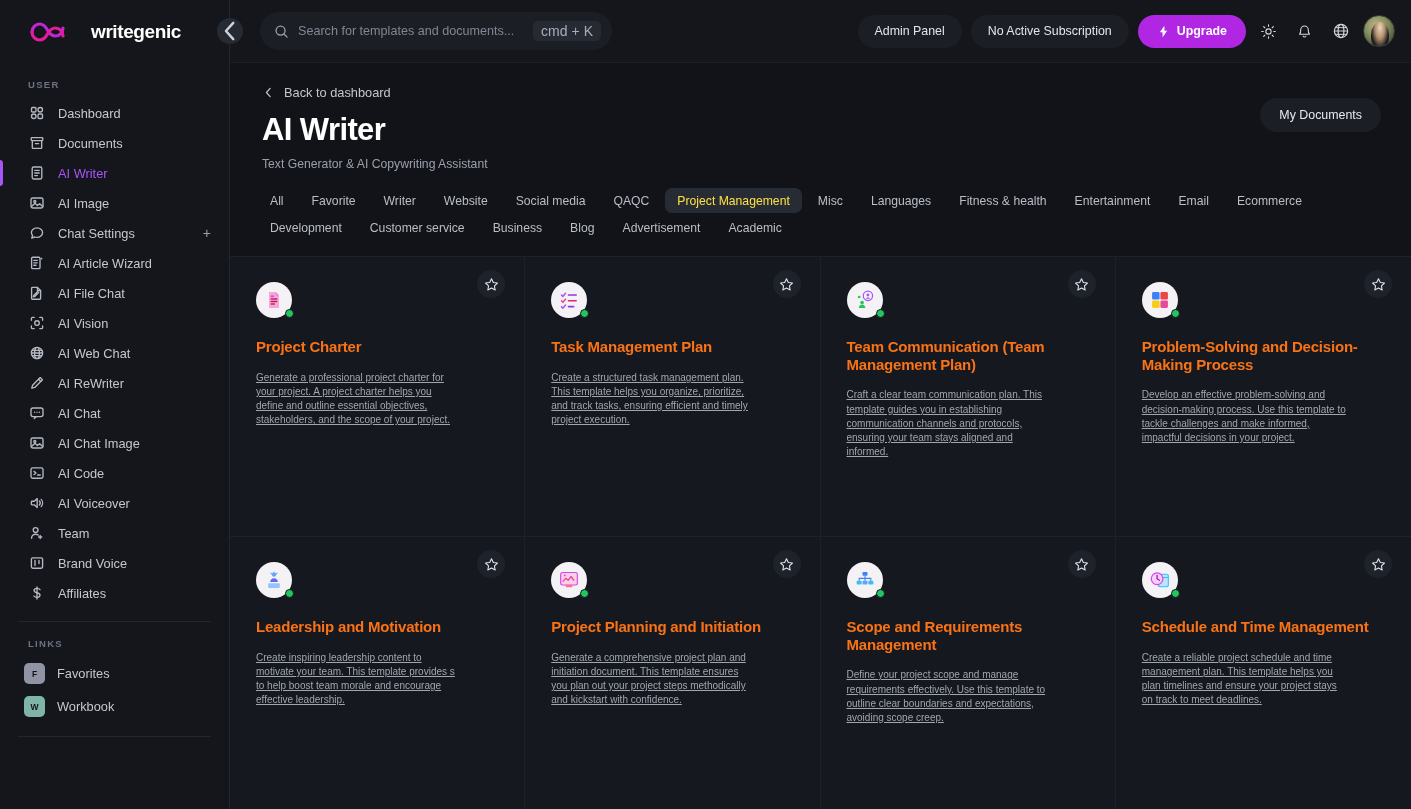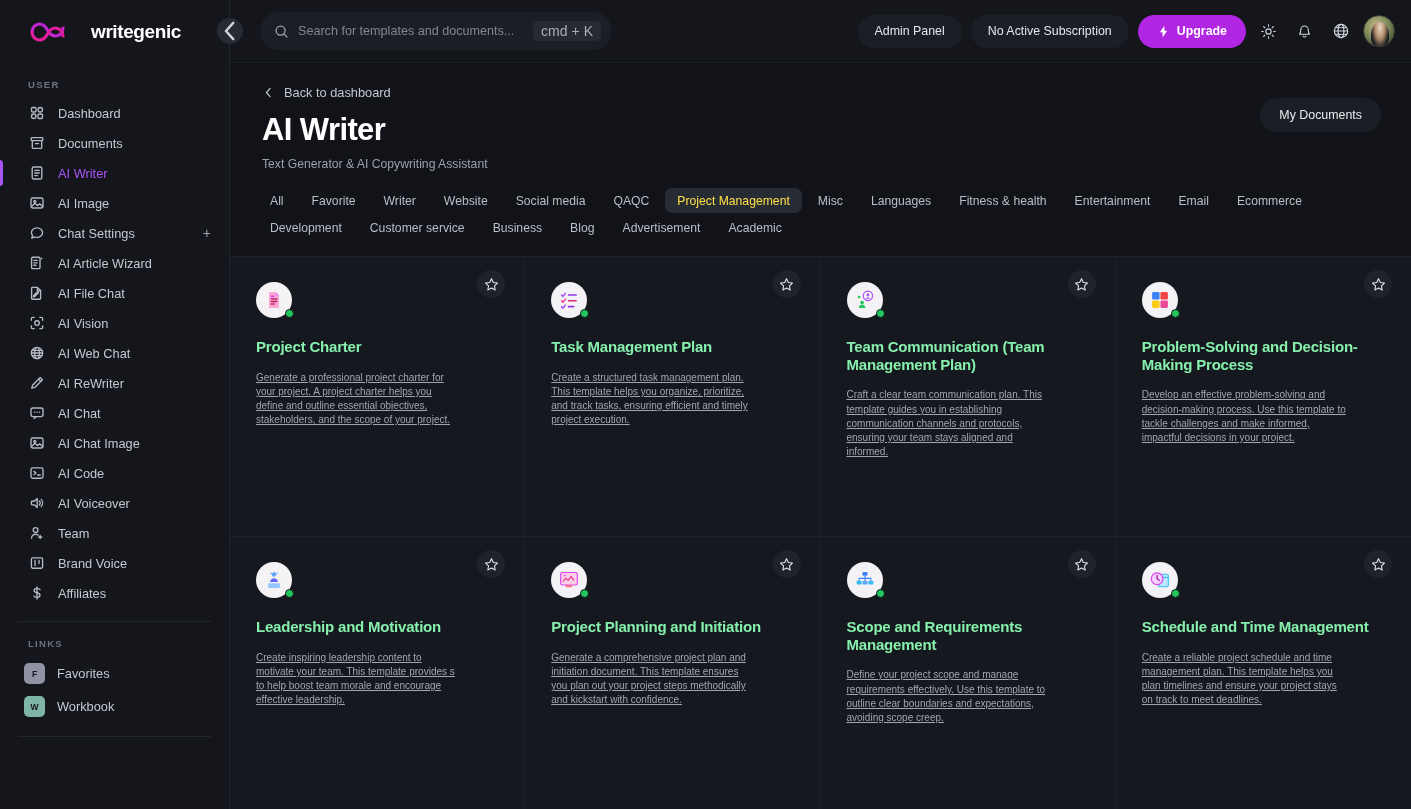--- a/index.html
+++ b/index.html
@@ -167,21 +167,21 @@
     background: #f5f2f6;
     display: flex; align-items: center; justify-content: center;
   }
   .card-icon svg { width: 20px; height: 20px; display: block; }
   .dot {
     position: absolute; right: -2px; bottom: 0px;
     width: 9px; height: 9px; border-radius: 50%;
     background: #22c55e; border: 1.5px solid #15181e;
   }
   .card-title {
-    color: #86efac; font-size: 15px; font-weight: 700;
+    color: #f97316; font-size: 15px; font-weight: 700;
     line-height: 1.18; margin-top: 20px; letter-spacing: -0.2px;
   }
   .card-desc {
     color: #a0a6b0; font-size: 10px; line-height: 1.42;
     margin-top: 15px; max-width: 205px; text-decoration: underline;
   }
   .star-btn {
     position: absolute; right: 19px; top: 13px;
     width: 28px; height: 28px; border-radius: 50%;
     background: #1e222a; display: flex; align-items: center;

